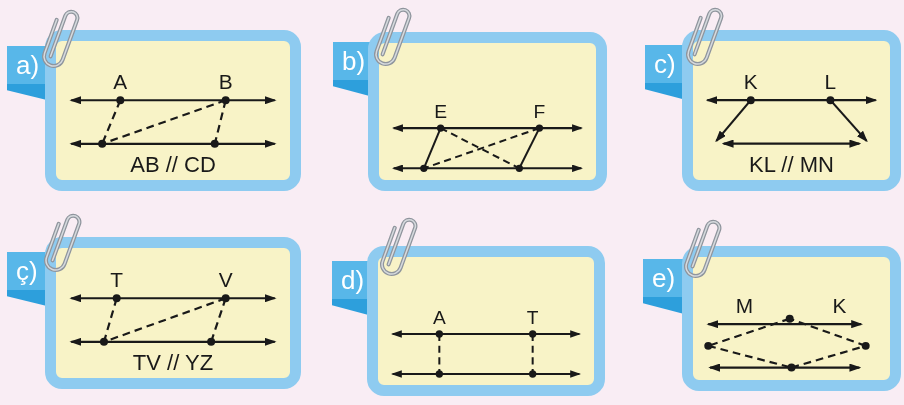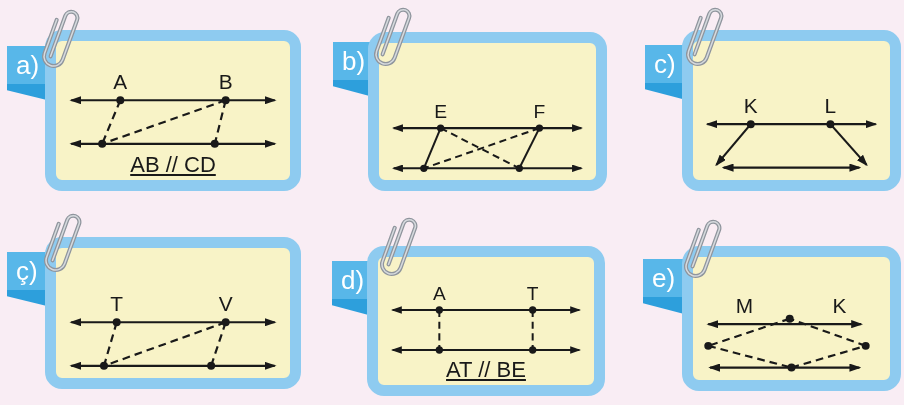--- a/index.html
+++ b/index.html
@@ -6,21 +6,21 @@
   .stage{position:relative;width:904px;height:405px;background:#f9edf4;overflow:hidden;
          font-family:"Liberation Sans",sans-serif;}
   .panel{position:absolute;left:0;top:0;width:0;height:0;}
   .tab{position:absolute;height:38px;background:#58b7e9;color:#ffffff;font-size:26px;
        display:flex;align-items:center;padding-left:9px;box-sizing:border-box;z-index:0;}
   .fold{position:absolute;height:18px;background:#2d9fdc;z-index:0;
         clip-path:polygon(0 0,100% 0,100% 100%,0 35%);}
   .card{position:absolute;background:#f8f3c7;border:11px solid #8ecbf0;border-radius:17px;
         box-sizing:border-box;display:flex;flex-direction:column;justify-content:flex-end;
         align-items:center;padding:2px 8px 3px;z-index:1;}
-  .caption{height:24px;line-height:24px;font-size:22px;color:#191919;white-space:nowrap;text-decoration:underline;}
+  .caption{height:24px;line-height:24px;font-size:22px;color:#191919;white-space:nowrap;}
   .diag{width:100%;display:block;overflow:visible;}
   .diag text{font-family:"Liberation Sans",sans-serif;font-size:23px;fill:#191919;text-anchor:middle;}
   .ln{stroke:#191919;stroke-width:2.4;fill:none;}
   .dl{stroke:#191919;stroke-width:2.4;fill:none;stroke-dasharray:8.5 5.5;}
   .dot{fill:#191919;}
   .clipwrap{position:absolute;z-index:3;transform:rotate(20deg);transform-origin:50% 50%;}
   .clip-outer{stroke:#8f959d;stroke-width:4.2;fill:none;stroke-linecap:round;}
   .clip-inner{stroke:#d6dade;stroke-width:1.6;fill:none;stroke-linecap:round;}
 </style>
 </head>
@@ -99,20 +99,21 @@
       <svg class="diag" viewBox="0 0 200 88">
         <line class="ln" x1="7" y1="30" x2="193" y2="30" marker-start="url(#arr)" marker-end="url(#arr)"></line>
         <line class="ln" x1="25" y1="78" x2="175" y2="78" marker-start="url(#arr)" marker-end="url(#arr)"></line>
         <line class="ln" x1="55" y1="30" x2="17" y2="75" marker-end="url(#arr)"></line>
         <line class="ln" x1="143" y1="30" x2="183" y2="75" marker-end="url(#arr)"></line>
         <circle class="dot" cx="55" cy="30" r="4.4"></circle>
         <circle class="dot" cx="143" cy="30" r="4.4"></circle>
         <text x="55" y="18">K</text>
         <text x="143" y="18">L</text>
       </svg>
+      <div class="caption">KL // MN</div>
     </div>
     <svg class="clipwrap" style="left:692px;top:0px" width="25" height="71" viewBox="0 0 26 74">
       <path class="clip-outer" d="M10 59 V14 a6.5 6.5 0 0 1 13 0 v44 a10 10 0 0 1 -20 0 V21"></path>
       <path class="clip-inner" d="M10 59 V14 a6.5 6.5 0 0 1 13 0 v44 a10 10 0 0 1 -20 0 V21"></path>
     </svg>
   </div>
 
   <div class="panel">
     <div class="tab" style="left:7px;top:252px;width:48px">
       <span>ç)</span>
@@ -125,20 +126,21 @@
         <line class="dl" x1="58" y1="30" x2="44" y2="78"></line>
         <line class="dl" x1="178" y1="30" x2="44" y2="78"></line>
         <line class="dl" x1="178" y1="30" x2="162" y2="78"></line>
         <circle class="dot" cx="58" cy="30" r="4.4"></circle>
         <circle class="dot" cx="178" cy="30" r="4.4"></circle>
         <circle class="dot" cx="44" cy="78" r="4.4"></circle>
         <circle class="dot" cx="162" cy="78" r="4.4"></circle>
         <text x="58" y="18">T</text>
         <text x="178" y="18">V</text>
       </svg>
+      <div class="caption">TV // YZ</div>
     </div>
     <svg class="clipwrap" style="left:50px;top:206px" width="25" height="71" viewBox="0 0 26 74">
       <path class="clip-outer" d="M10 59 V14 a6.5 6.5 0 0 1 13 0 v44 a10 10 0 0 1 -20 0 V21"></path>
       <path class="clip-inner" d="M10 59 V14 a6.5 6.5 0 0 1 13 0 v44 a10 10 0 0 1 -20 0 V21"></path>
     </svg>
   </div>
 
   <div class="panel">
     <div class="tab" style="left:332px;top:261px;width:44px">
       <span>d)</span>
@@ -150,21 +152,20 @@
         <line class="ln" x1="8" y1="78" x2="232" y2="78" marker-start="url(#arr)" marker-end="url(#arr)"></line>
         <line class="dl" x1="64" y1="30" x2="64" y2="78"></line>
         <line class="dl" x1="176" y1="30" x2="176" y2="78"></line>
         <circle class="dot" cx="64" cy="30" r="4.4"></circle>
         <circle class="dot" cx="176" cy="30" r="4.4"></circle>
         <circle class="dot" cx="64" cy="78" r="4.4"></circle>
         <circle class="dot" cx="176" cy="78" r="4.4"></circle>
         <text x="64" y="18">A</text>
         <text x="176" y="18">T</text>
       </svg>
-      <div class="caption">AT // BE</div>
     </div>
     <svg class="clipwrap" style="left:386px;top:210px" width="25" height="71" viewBox="0 0 26 74">
       <path class="clip-outer" d="M10 59 V14 a6.5 6.5 0 0 1 13 0 v44 a10 10 0 0 1 -20 0 V21"></path>
       <path class="clip-inner" d="M10 59 V14 a6.5 6.5 0 0 1 13 0 v44 a10 10 0 0 1 -20 0 V21"></path>
     </svg>
   </div>
 
   <div class="panel">
     <div class="tab" style="left:643px;top:259px;width:45px">
       <span>e)</span>

